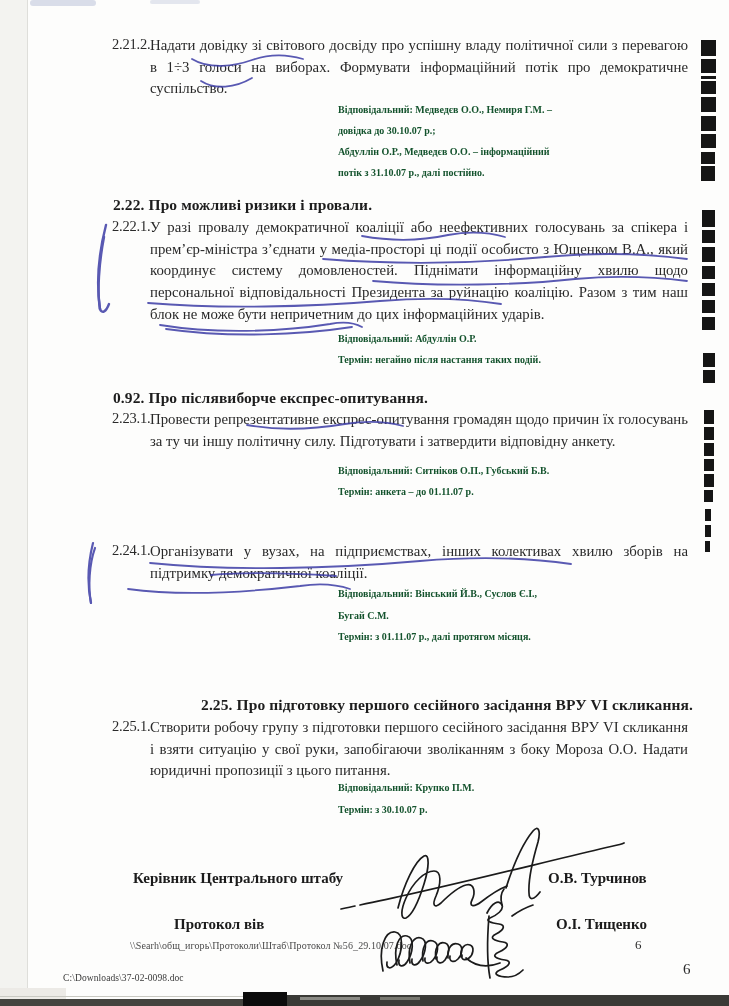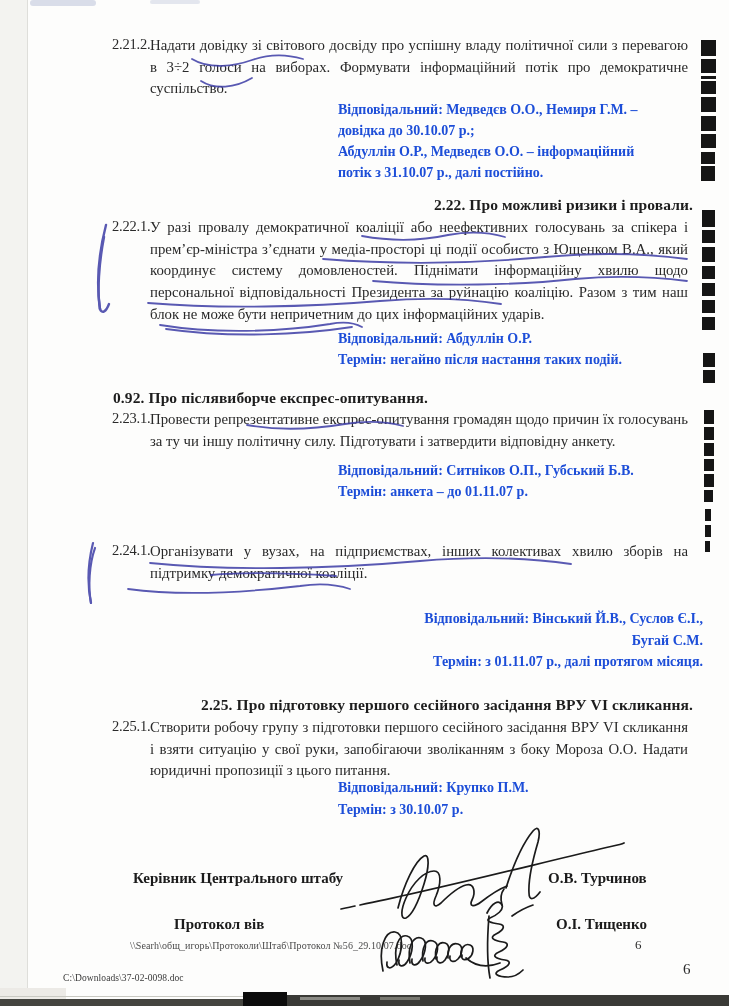--- a/index.html
+++ b/index.html
@@ -11,21 +11,21 @@
   }
   .abs{position:absolute;}
   
   .left-strip{left:0;top:0;width:27px;height:1006px;background:#f3f3f0;border-right:1px solid #dededa;}
   .smudge{border-radius:4px;opacity:.45;}
   
   .para{position:absolute;left:112px;width:576px;}
   .num{position:absolute;left:0;top:1px;font-size:14.5px;letter-spacing:-.2px;color:#2a2a2a;}
   .ptext{margin-left:38px;text-align:justify;font-size:14.8px;line-height:21.7px;color:#292929;}
   .heading{position:absolute;left:113px;width:580px;font-weight:bold;font-size:15.5px;color:#1d1d1d;letter-spacing:.1px;}
-  .resp{position:absolute;left:338px;width:365px;font-weight:bold;font-size:14px;line-height:21px;color:#1d4ed8;}
+  .resp{position:absolute;left:338px;width:365px;font-weight:bold;font-size:10px;line-height:21px;color:#14532d;}
   
   .f-bold{position:absolute;font-weight:bold;font-size:15px;color:#1b1b1b;}
   .tiny-path{position:absolute;font-size:10px;color:#4a4a4a;letter-spacing:.1px;}
   .pagenum{position:absolute;font-size:13px;color:#2b2b2b;}
   .overlay{position:absolute;left:0;top:0;pointer-events:none;}
   
   .band-line{left:0;top:996px;width:729px;height:1px;background:#c9c9c2;}
   .band-a{left:0;top:999px;width:729px;height:7px;background:#44443f;}
   .band-b{left:243px;top:992px;width:44px;height:14px;background:#0c0c0c;}
   .band-c{left:287px;top:995px;width:442px;height:11px;background:#3a3a36;}
@@ -37,30 +37,30 @@
 <body>
 
 <div id="page">
 
   <div class="abs left-strip"></div>
   <div class="abs smudge" style="left:30px;top:0;width:66px;height:6px;background:#aeb6d2;"></div>
   <div class="abs smudge" style="left:150px;top:0;width:50px;height:4px;background:#c4c9dd;"></div>
 
   <div class="para" style="top:35px;">
     <span class="num">2.21.2.</span>
-    <div class="ptext">Надати довідку зі світового досвіду про успішну владу політичної сили з перевагою в 3÷2 голоси на виборах. Формувати інформаційний потік про демократичне суспільство.</div>
+    <div class="ptext">Надати довідку зі світового досвіду про успішну владу політичної сили з перевагою в 1÷3 голоси на виборах. Формувати інформаційний потік про демократичне суспільство.</div>
   </div>
   <div class="resp" style="top:99px;">
     <div>Відповідальний: Медведєв О.О., Немиря Г.М. –</div>
     <div>довідка до 30.10.07 р.;</div>
     <div>Абдуллін О.Р., Медведєв О.О. – інформаційний</div>
     <div>потік з 31.10.07 р., далі постійно.</div>
   </div>
 
-  <div class="heading" style="top:196px;text-align:right;">2.22. Про можливі ризики і провали.</div>
+  <div class="heading" style="top:196px;">2.22. Про можливі ризики і провали.</div>
   <div class="para" style="top:217px;">
     <span class="num">2.22.1.</span>
     <div class="ptext">У разі провалу демократичної коаліції або неефективних голосувань за спікера і прем’єр-міністра з’єднати у медіа-просторі ці події особисто з Ющенком В.А., який координує систему домовленостей. Піднімати інформаційну хвилю щодо персональної відповідальності Президента за руйнацію коаліцію. Разом з тим наш блок не може бути непричетним до цих інформаційних ударів.</div>
   </div>
   <div class="resp" style="top:328px;">
     <div>Відповідальний: Абдуллін О.Р.</div>
     <div>Термін: негайно після настання таких подій.</div>
   </div>
 
   <div class="heading" style="top:389px;">0.92. Про післявиборче експрес-опитування.</div>
@@ -70,21 +70,21 @@
   </div>
   <div class="resp" style="top:460px;">
     <div>Відповідальний: Ситніков О.П., Губський Б.В.</div>
     <div>Термін: анкета – до 01.11.07 р.</div>
   </div>
 
   <div class="para" style="top:541px;">
     <span class="num">2.24.1.</span>
     <div class="ptext">Організувати у вузах, на підприємствах, інших колективах хвилю зборів на підтримку демократичної коаліції.</div>
   </div>
-  <div class="resp" style="top:608px;line-height:21.5px;text-align:right;">
+  <div class="resp" style="top:583px;line-height:21.5px;">
     <div>Відповідальний: Вінський Й.В., Суслов Є.І.,</div>
     <div>Бугай С.М.</div>
     <div>Термін: з 01.11.07 р., далі протягом місяця.</div>
   </div>
 
   <div class="heading" style="top:696px;text-align:right;">2.25. Про підготовку першого сесійного засідання ВРУ VI скликання.</div>
   <div class="para" style="top:717px;">
     <span class="num">2.25.1.</span>
     <div class="ptext">Створити робочу групу з підготовки першого сесійного засідання ВРУ VI скликання і взяти ситуацію у свої руки, запобігаючи зволіканням з боку Мороза О.О. Надати юридичні пропозиції з цього питання.</div>
   </div>

